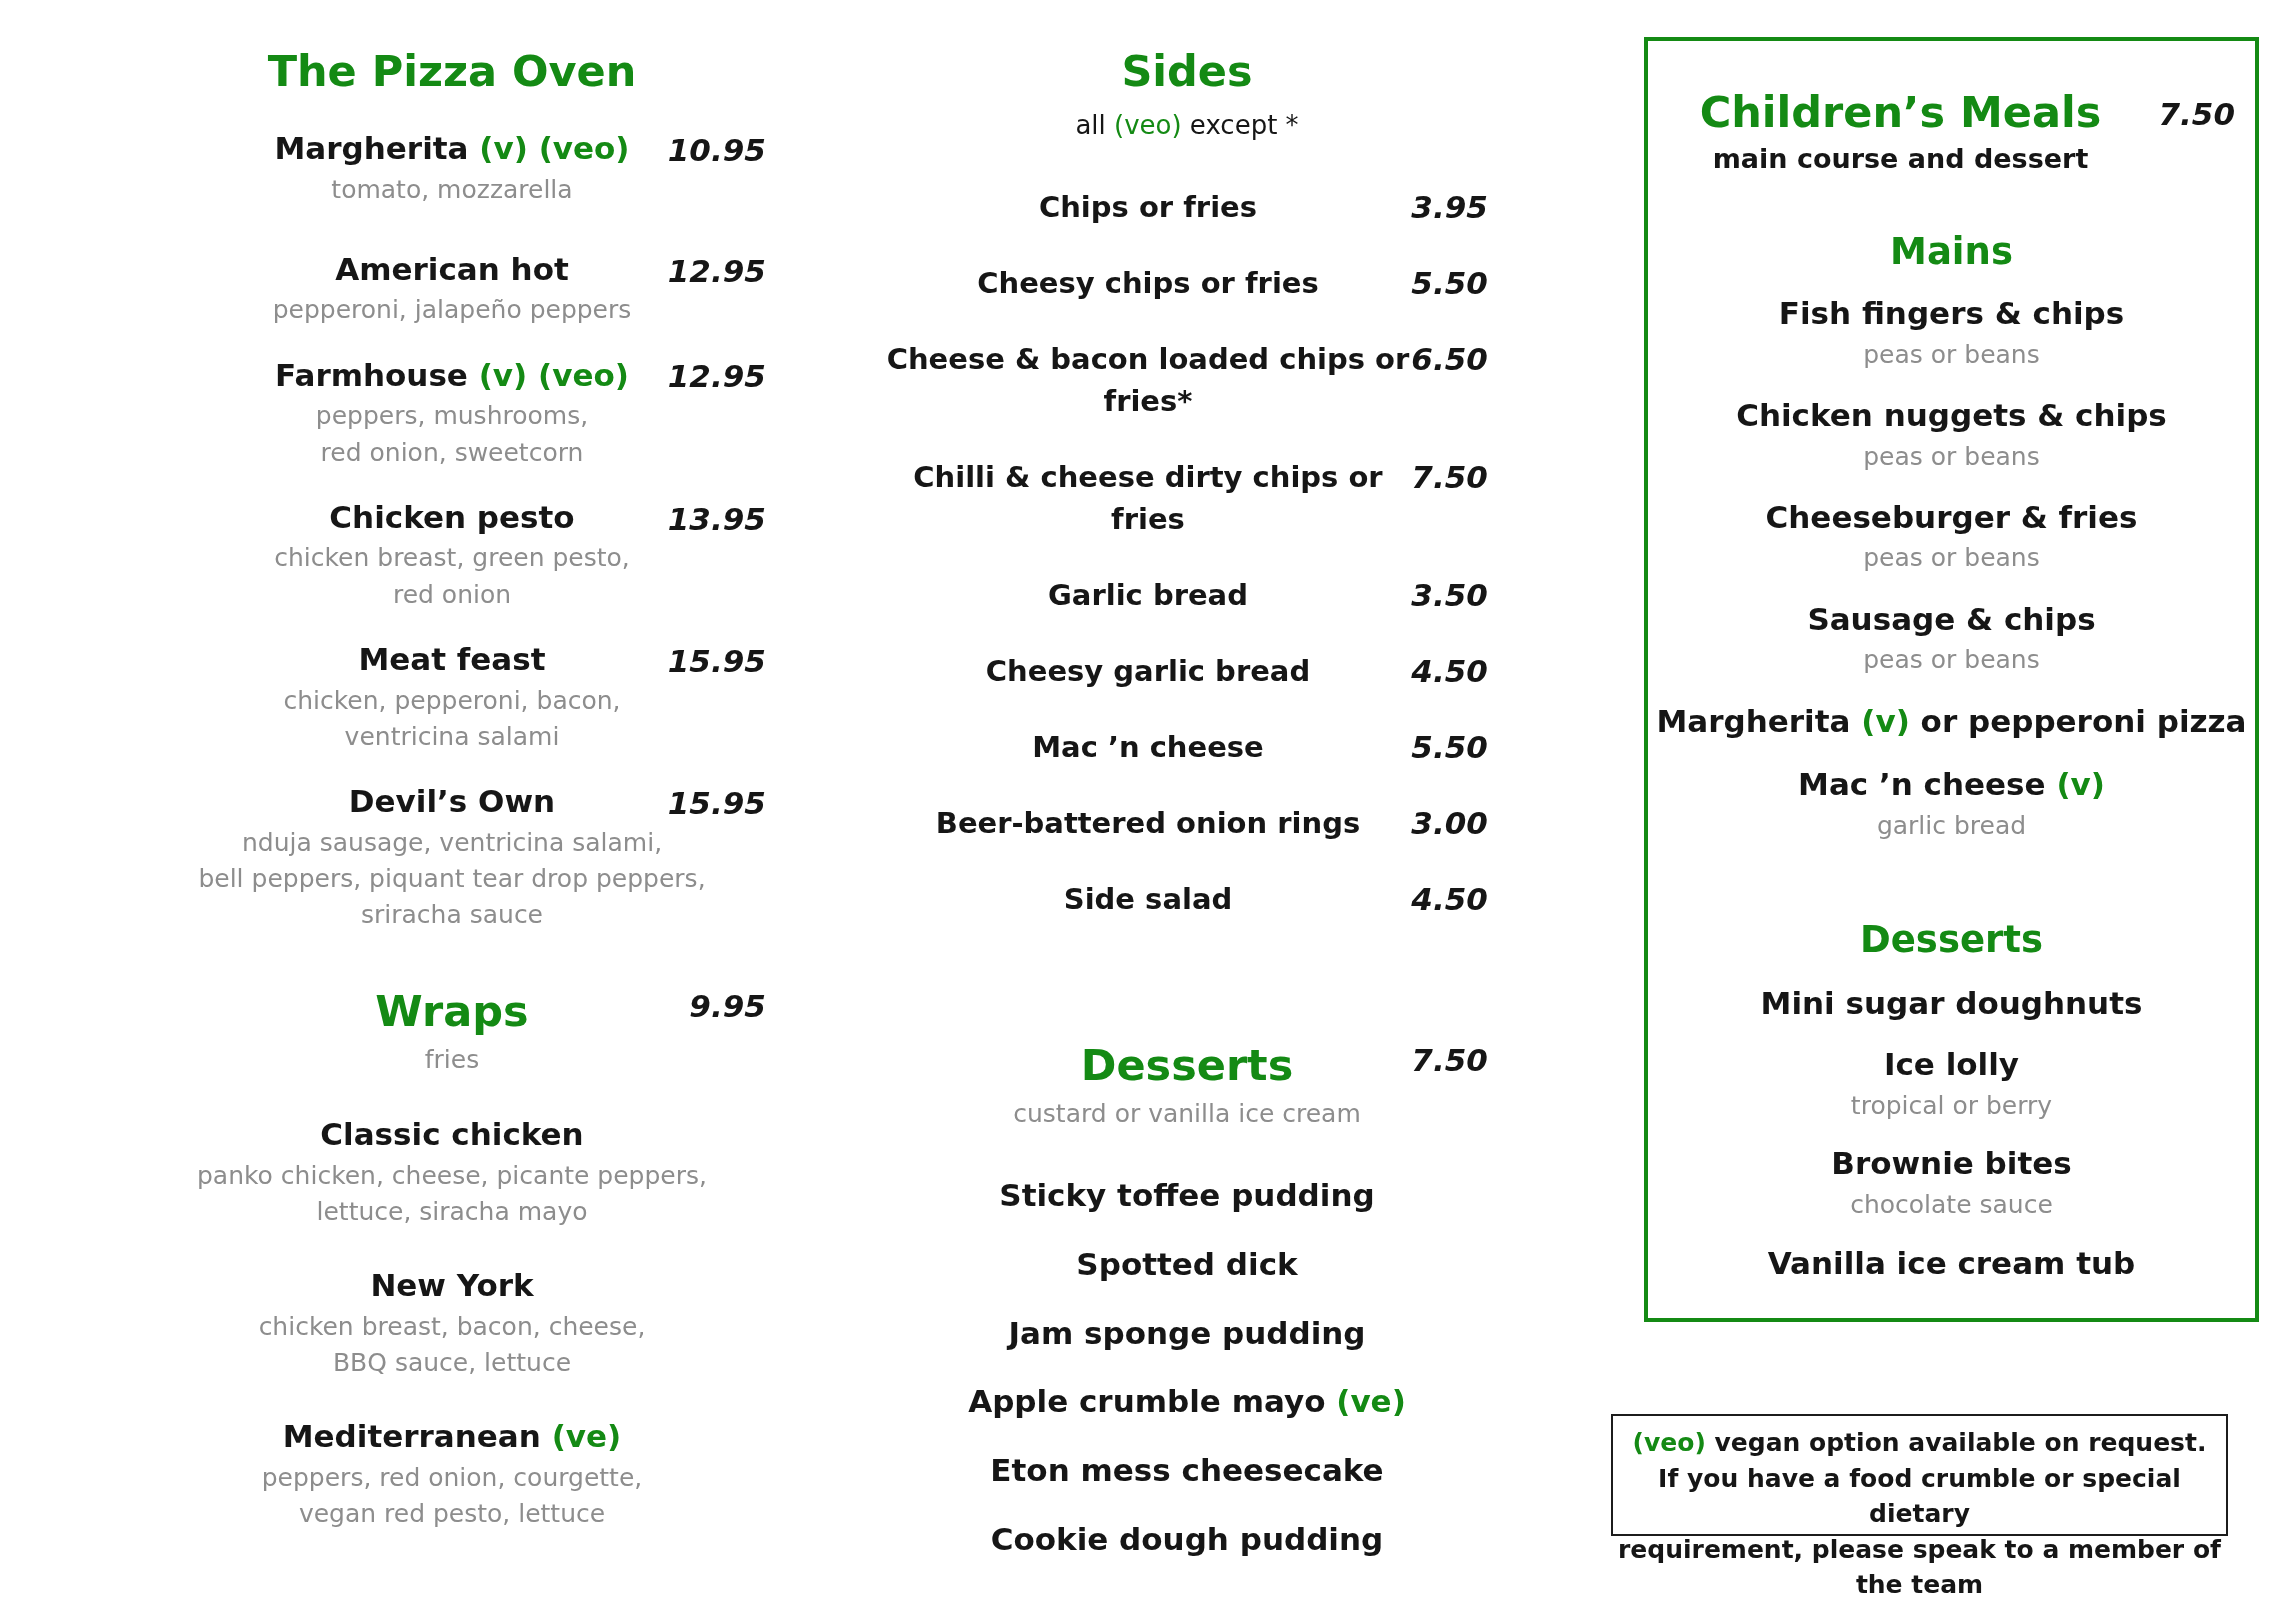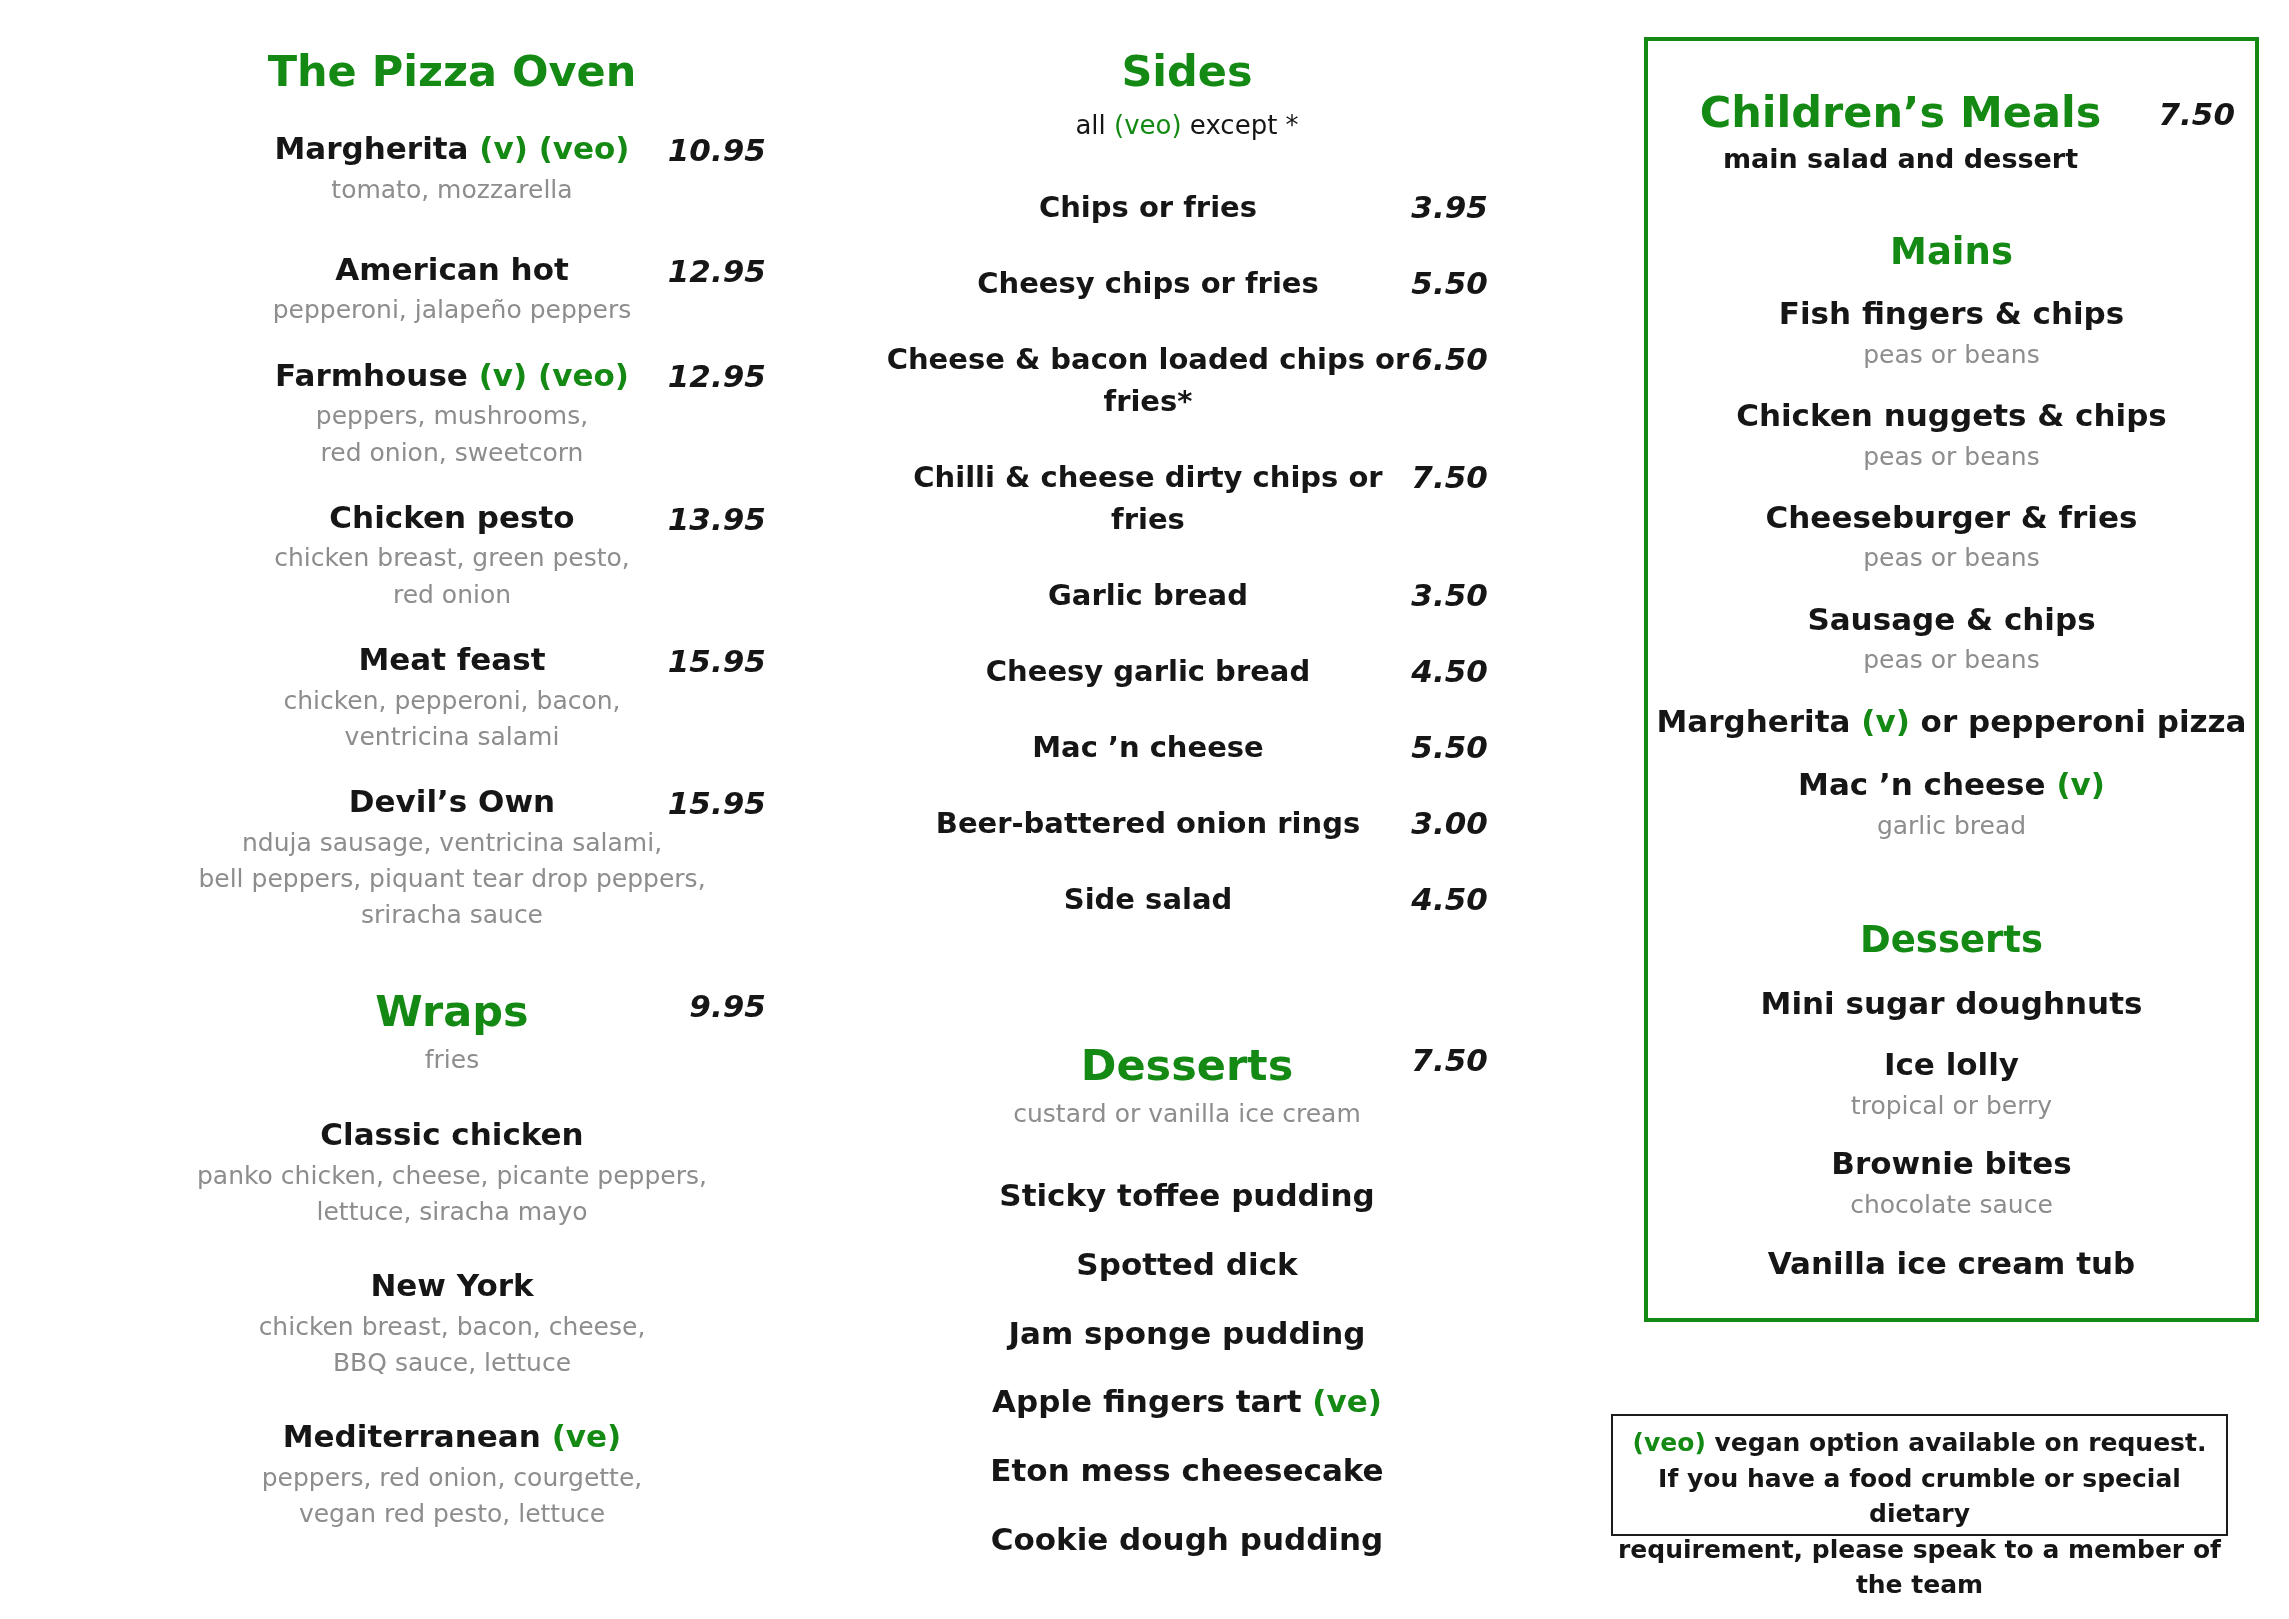--- a/index.html
+++ b/index.html
@@ -224,36 +224,36 @@
         <div class="menu-item">
           <div class="item-name"><span>Sticky toffee pudding</span></div>
         </div>
         <div class="menu-item">
           <div class="item-name"><span>Spotted dick</span></div>
         </div>
         <div class="menu-item">
           <div class="item-name"><span>Jam sponge pudding</span></div>
         </div>
         <div class="menu-item">
-          <div class="item-name"><span>Apple fingers tart </span><span class="tag">(ve)</span></div>
+          <div class="item-name"><span>Apple crumble mayo </span><span class="tag">(ve)</span></div>
         </div>
         <div class="menu-item">
           <div class="item-name"><span>Eton mess cheesecake</span></div>
         </div>
         <div class="menu-item">
           <div class="item-name"><span>Cookie dough pudding</span></div>
         </div>
       </div>
   </div>
 
   <div id="children-box">
     <div id="children-head">
       <div id="children-title" class="section-title">Children’s Meals</div>
       <div id="children-price" class="price">7.50</div>
-      <div id="children-sub" class="item-name" style="font-size:27px;">main salad and dessert</div>
+      <div id="children-sub" class="item-name" style="font-size:27px;">main course and dessert</div>
     </div>
 
     <div id="children-mains-title" class="inner-title">Mains</div>
     <div id="children-mains">
         <div class="child-row">
           <div class="item-name"><span>Fish fingers &amp; chips</span></div>
           <div class="item-desc">peas or beans</div>
         </div>
         <div class="child-row">
           <div class="item-name"><span>Chicken nuggets &amp; chips</span></div>

